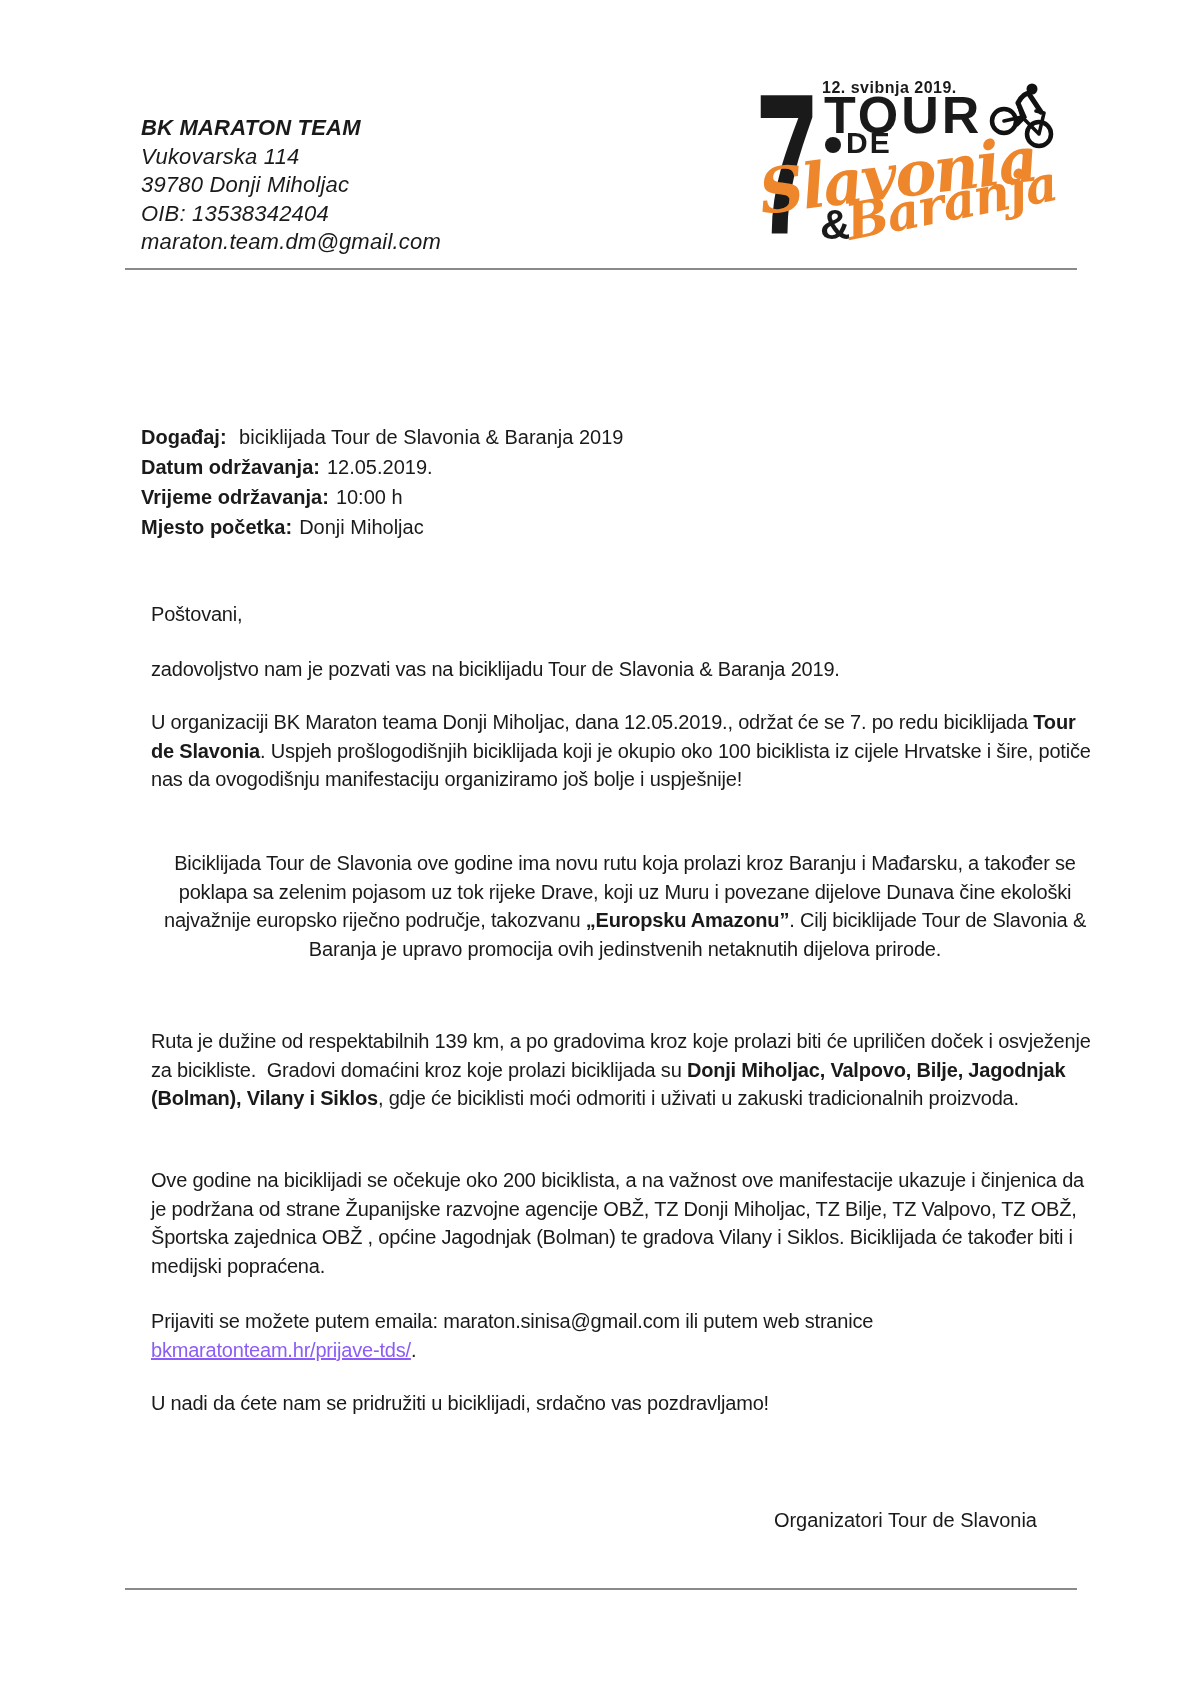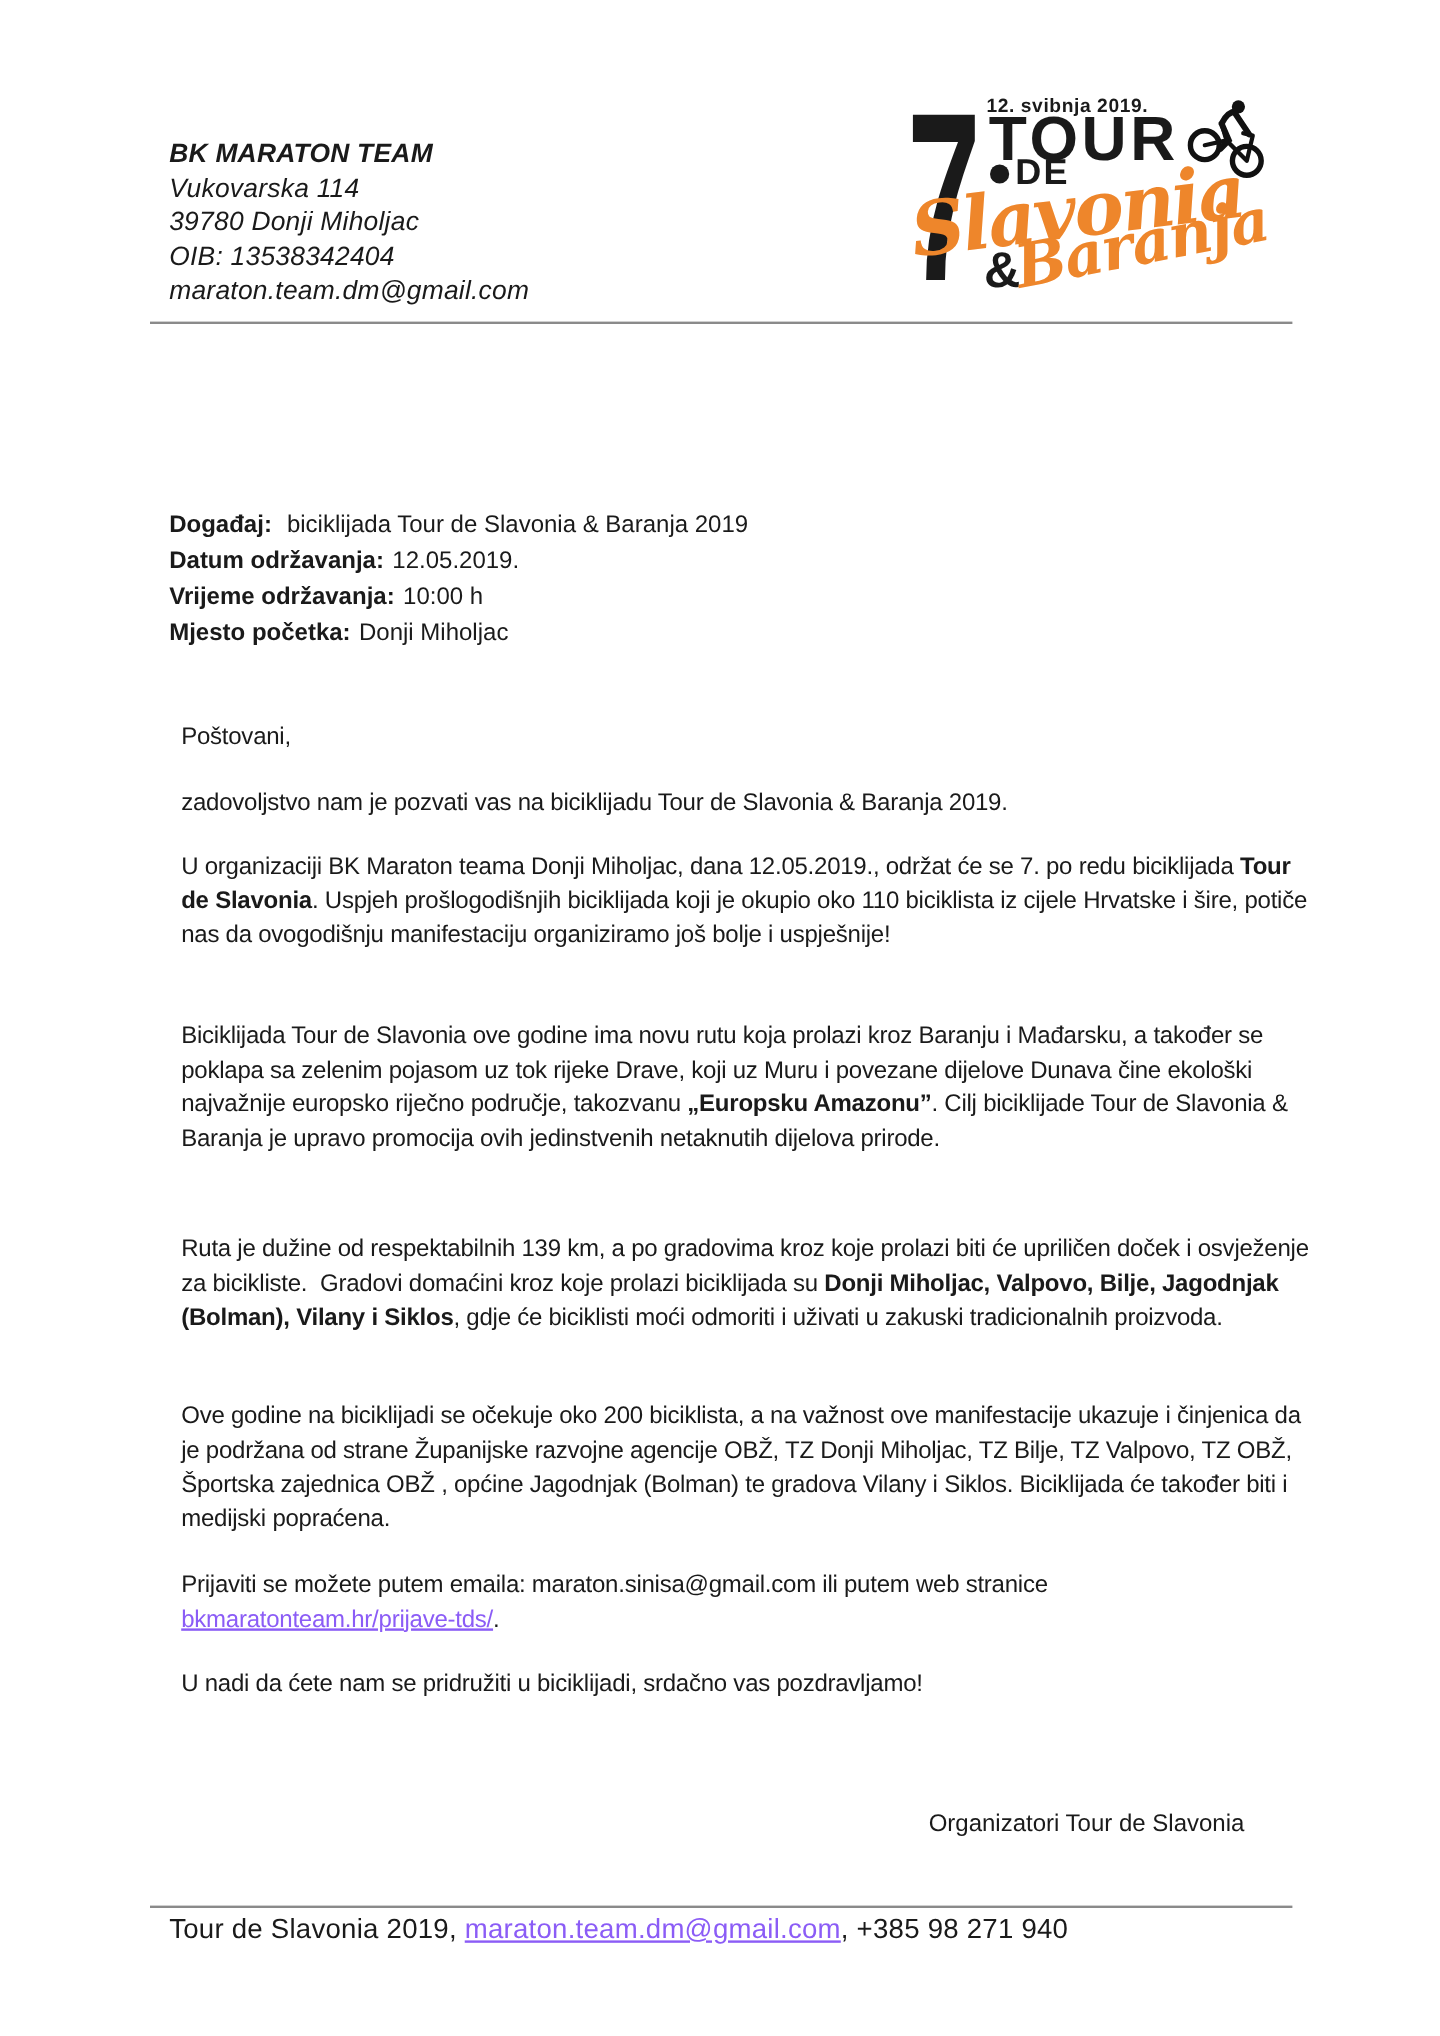--- a/index.html
+++ b/index.html
@@ -28,21 +28,21 @@
   
   .details { position:absolute; left:141px; top:422px; font-size:20px; line-height:30px; }
   .detail-lbl { font-weight:bold; margin-right:7px; }
 
   
   .salutation, .para { position:absolute; left:141px; width:948px; font-size:20px;
                        line-height:28.5px; letter-spacing:-0.2px; white-space:pre-wrap;margin-left:10px; }
   .pos-salut { top:600px; }
   .pos-p1 { top:655px; }
   .pos-p2 { top:708px; }
-  .pos-p3 { top:849px; }
+  .pos-p3 { top:849px;text-align:center; }
   .pos-p4 { top:1027px; }
   .pos-p5 { top:1166px; }
   .pos-p6 { top:1307px; }
   .pos-p7 { top:1389px; }
 
   .b { font-weight:bold; }
   .link { color:#8b5cf6; text-decoration:underline; cursor:pointer; }
 
   .signature { position:absolute; right:163px; top:1489px; font-size:20px; font-weight:normal;margin-top:20px; }
 
@@ -96,31 +96,30 @@
     </div>
     <div class="detail-row">
       <span class="detail-lbl">Mjesto početka:</span><span>Donji Miholjac</span>
     </div>
   </div>
 
   <div class="salutation pos-salut">Poštovani,</div>
 
   <div class="para pos-p1">zadovoljstvo nam je pozvati vas na biciklijadu Tour de Slavonia &amp; Baranja 2019.</div>
 
-  <div class="para pos-p2"><span>U organizaciji BK Maraton teama Donji Miholjac, dana 12.05.2019., održat će se 7. po redu biciklijada </span><span class="b">Tour de Slavonia</span><span>. Uspjeh prošlogodišnjih biciklijada koji je okupio oko 110 biciklista iz cijele Hrvatske i šire, potiče nas da ovogodišnju manifestaciju organiziramo još bolje i uspješnije!</span></div>
+  <div class="para pos-p2"><span>U organizaciji BK Maraton teama Donji Miholjac, dana 12.05.2019., održat će se 7. po redu biciklijada </span><span class="b">Tour de Slavonia</span><span>. Uspjeh prošlogodišnjih biciklijada koji je okupio oko 100 biciklista iz cijele Hrvatske i šire, potiče nas da ovogodišnju manifestaciju organiziramo još bolje i uspješnije!</span></div>
 
   <div class="para pos-p3"><span>Biciklijada Tour de Slavonia ove godine ima novu rutu koja prolazi kroz Baranju i Mađarsku, a također se poklapa sa zelenim pojasom uz tok rijeke Drave, koji uz Muru i povezane dijelove Dunava čine ekološki najvažnije europsko riječno područje, takozvanu </span><span class="b">„Europsku Amazonu”</span><span>. Cilj biciklijade Tour de Slavonia &amp; Baranja je upravo promocija ovih jedinstvenih netaknutih dijelova prirode.</span></div>
 
   <div class="para pos-p4"><span>Ruta je dužine od respektabilnih 139 km, a po gradovima kroz koje prolazi biti će upriličen doček i osvježenje za bicikliste.  Gradovi domaćini kroz koje prolazi biciklijada su </span><span class="b">Donji Miholjac, Valpovo, Bilje, Jagodnjak (Bolman), Vilany i Siklos</span><span>, gdje će biciklisti moći odmoriti i uživati u zakuski tradicionalnih proizvoda.</span></div>
 
   <div class="para pos-p5">Ove godine na biciklijadi se očekuje oko 200 biciklista, a na važnost ove manifestacije ukazuje i činjenica da je podržana od strane Županijske razvojne agencije OBŽ, TZ Donji Miholjac, TZ Bilje, TZ Valpovo, TZ OBŽ, Športska zajednica OBŽ , općine Jagodnjak (Bolman) te gradova Vilany i Siklos. Biciklijada će također biti i medijski popraćena.</div>
 
   <div class="para pos-p6"><span>Prijaviti se možete putem emaila: maraton.sinisa@gmail.com ili putem web stranice </span><a class="link">bkmaratonteam.hr/prijave-tds/</a><span>.</span></div>
 
   <div class="para pos-p7">U nadi da ćete nam se pridružiti u biciklijadi, srdačno vas pozdravljamo!</div>
 
   <div class="signature">Organizatori Tour de Slavonia</div>
 
   <div class="rule rule-bottom"></div>
 
-  <div class="footer"><span>Tour de Slavonia 2019, </span><a class="link">maraton.team.dm@gmail.com</a><span>, +385 98 271 940</span></div>
 
 </div>
 
 </body></html>

